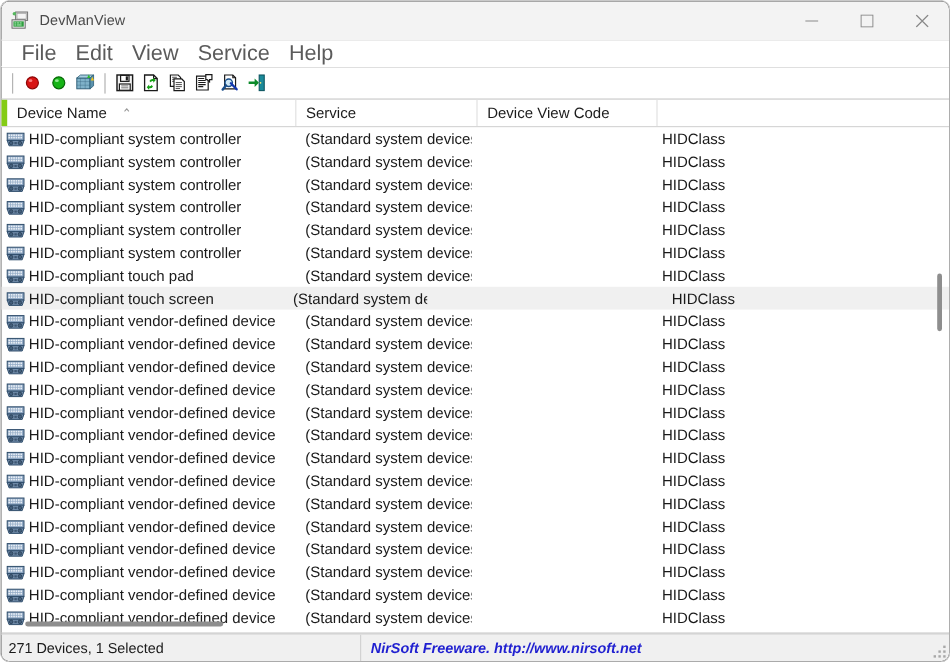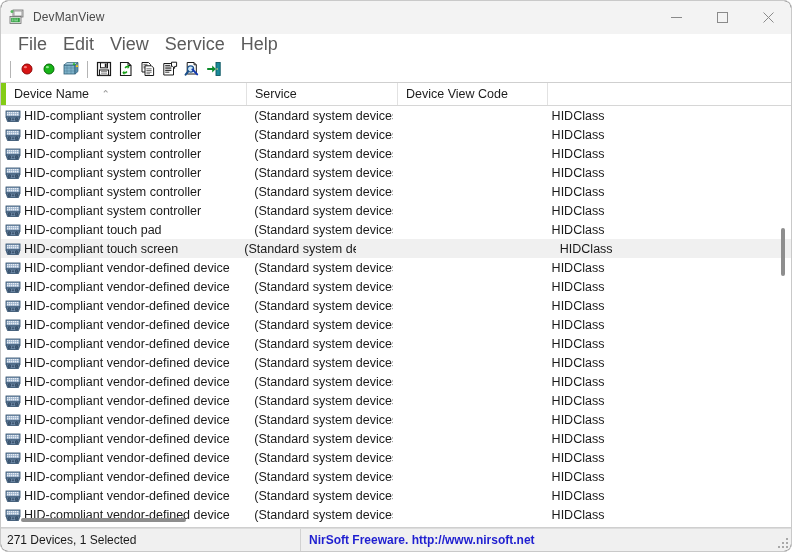--- a/index.html
+++ b/index.html
@@ -234,21 +234,21 @@
   .sb-pane {
     box-sizing: border-box;
     height: 22px;
     display: flex;
     align-items: center;
     font-size: 12px;
     color: #1a1a1a;
     padding-left: 6px;
   }
   .sb-pane.p1 { width: 300px; border-right: 1px solid #d2d2d2; }
-  .sb-pane.p2 { flex: 1 1 auto; padding-left: 8px; }
+  .sb-pane.p2 { flex: 1 1 auto; padding-left: 8px; font-style: italic; }
   .sb-link {
     color: #1f1fd0;
     font-size: 12px;
     font-weight: bold;
   }
   .grip {
     position: absolute;
     right: 3px;
     bottom: 3px;
     width: 10px;

